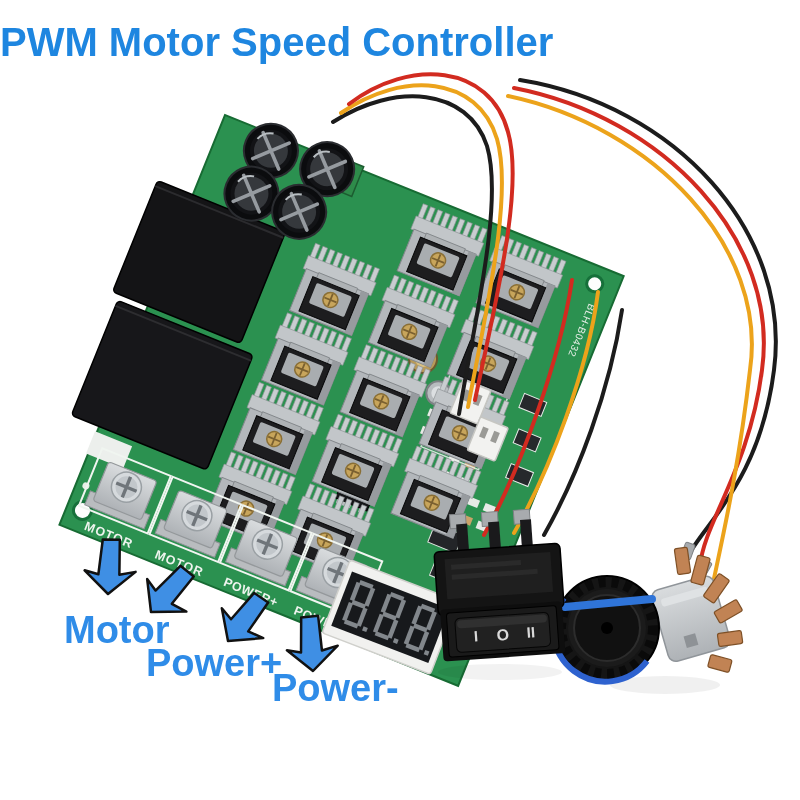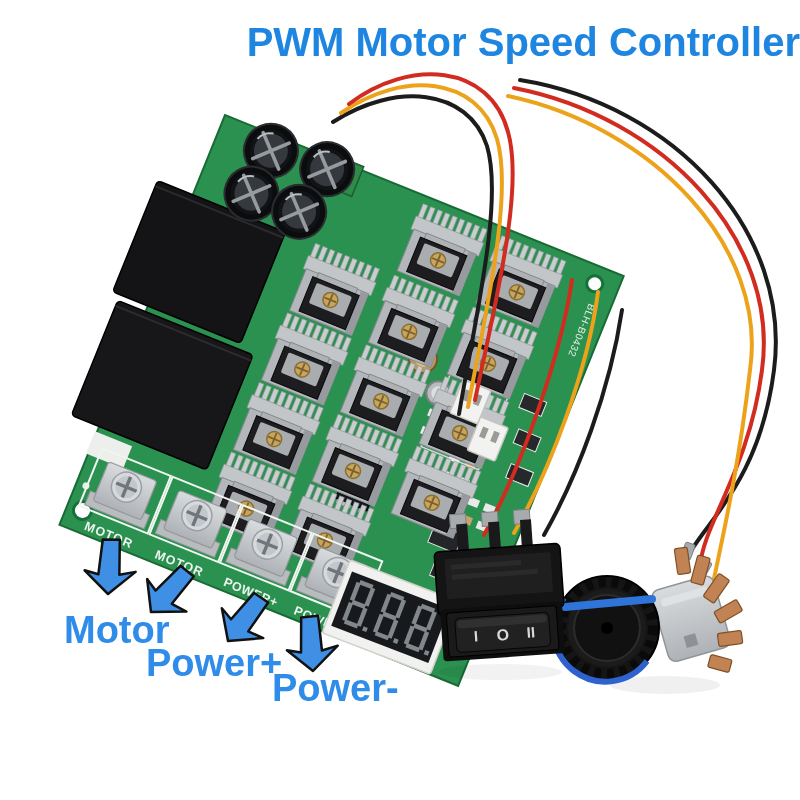--- a/index.html
+++ b/index.html
@@ -1,18 +1,18 @@
 <!DOCTYPE html>
 <html><head>
 <meta charset="utf-8">
 <style>
   html,body{margin:0;padding:0;background:#ffffff;}
   #stage{position:relative;width:800px;height:800px;background:#ffffff;overflow:hidden;
          font-family:"Liberation Sans",sans-serif;}
-  #title{position:absolute;top:20px;left:0;width:800px;text-align:right;
+  #title{position:absolute;top:20px;left:0;width:800px;text-align:left;
          font-size:40px;font-weight:bold;color:#1e86e0;letter-spacing:0px;}
   .lbl{position:absolute;font-weight:bold;font-size:38px;color:#2f8ce8;line-height:1;}
   #lbl-motor{left:64px;top:611px;}
   #lbl-powerplus{left:146px;top:644px;}
   #lbl-powerminus{left:272px;top:669px;}
   svg{position:absolute;left:0;top:0;}
   text{font-family:"Liberation Sans",sans-serif;}
 </style>
 </head>
 <body>

